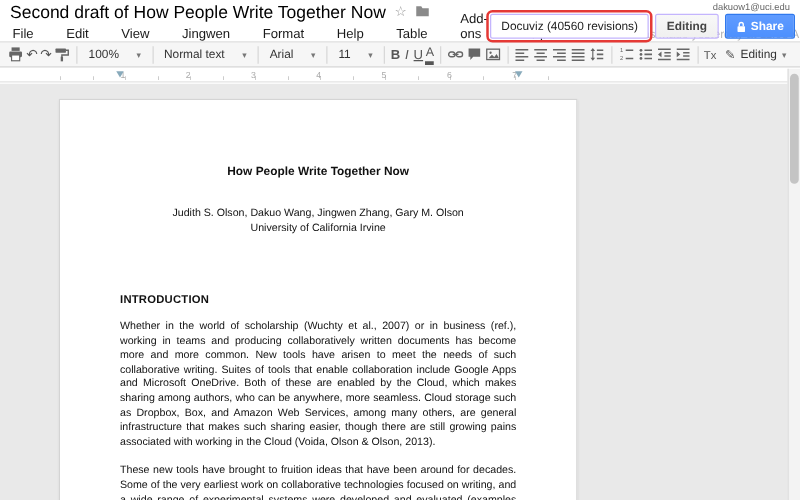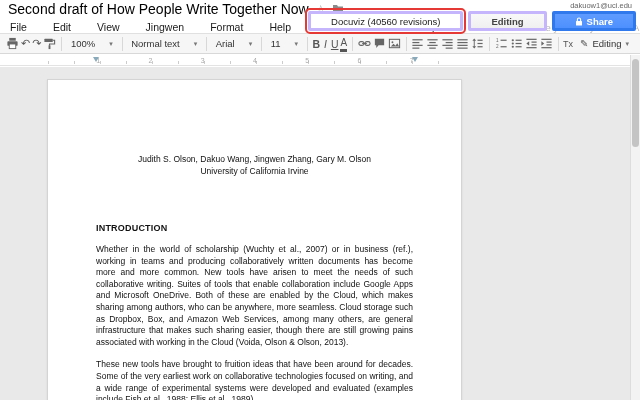--- a/index.html
+++ b/index.html
@@ -15,23 +15,23 @@
   .email { position:absolute; top:1px; right:8px; font-size:7.5px; color:#666; }
 
   
   .menurow { position:absolute; top:18px; left:0; right:0; height:15px; padding-left:5px;
              display:flex; align-items:flex-end; background:#fff;gap:16px; }
   .menu-item { font-size:10.5px; color:#1a1a1a; padding:0 5px; cursor:default; }
   .last-edit { font-size:9.5px; color:#b5b5b5; margin-left:10px; white-space:nowrap; }
 
   
   .actions { position:absolute; top:11px; right:4px; display:flex; align-items:center; gap:5px; z-index:5; }
-  .btn { height:20px; display:inline-flex; align-items:center; padding:0 20px; font-size:9.5px;
+  .btn { height:20px; display:inline-flex; align-items:center; padding:0 8px; font-size:9.5px;
          font-weight:bold; color:#444; background:linear-gradient(#f8f8f8,#f0f0f0);
-         border:3px solid #c4b5fd; border-radius:2px; white-space:nowrap; }
+         border:1px solid #c4b5fd; border-radius:2px; white-space:nowrap; }
   .btn-docuviz { outline:2px solid #e53935; outline-offset:1px; font-weight:normal; color:#222; background:#fff; }
   .btn-share { background:linear-gradient(#5f9bff,#4d90fe); border-color:#3079ed; color:#fff; }
   .btn-share .share-ic { margin-right:4px; display:inline-flex; }
 
   
   .toolbar { position:absolute; top:33px; left:0; right:0; height:21px; background:#f6f6f6;
              border-top:1px solid #e0e0e0; border-bottom:1px solid #d8d8d8;
              display:flex; align-items:center; padding:0 6px; gap:2px; }
   .ti { width:16px; height:16px; display:inline-flex; align-items:center; justify-content:center; border-radius:2px; }
   .ti svg { display:block; }
@@ -298,20 +298,21 @@
     <span>5</span>
     <span>6</span>
     <span>7</span>
   </div>
   <span class="ind-marker ind-left"></span>
   <span class="ind-marker ind-right"></span>
 </div>
 
 <div class="canvas">
   <div class="page">
+    <div class="doc-head">How People Write Together Now</div>
     <div class="doc-authors">Judith S. Olson, Dakuo Wang, Jingwen Zhang, Gary M. Olson</div>
     <div class="doc-affil">University of California Irvine</div>
     <div class="doc-section">INTRODUCTION</div>
     <div class="doc-par">Whether in the world of scholarship (Wuchty et al., 2007) or in business (ref.), working in teams and producing collaboratively written documents has become more and more common. New tools have arisen to meet the needs of such collaborative writing. Suites of tools that enable collaboration include Google Apps and Microsoft OneDrive. Both of these are enabled by the Cloud, which makes sharing among authors, who can be anywhere, more seamless. Cloud storage such as Dropbox, Box, and Amazon Web Services, among many others, are general infrastructure that makes such sharing easier, though there are still growing pains associated with working in the Cloud (Voida, Olson &amp; Olson, 2013).</div>
     <div class="doc-par">These new tools have brought to fruition ideas that have been around for decades. Some of the very earliest work on collaborative technologies focused on writing, and a wide range of experimental systems were developed and evaluated (examples include Fish et al., 1988; Ellis et al., 1989).</div>
   </div>
 </div>
 
 <div class="scrollbar">
   <div class="thumb"></div>

